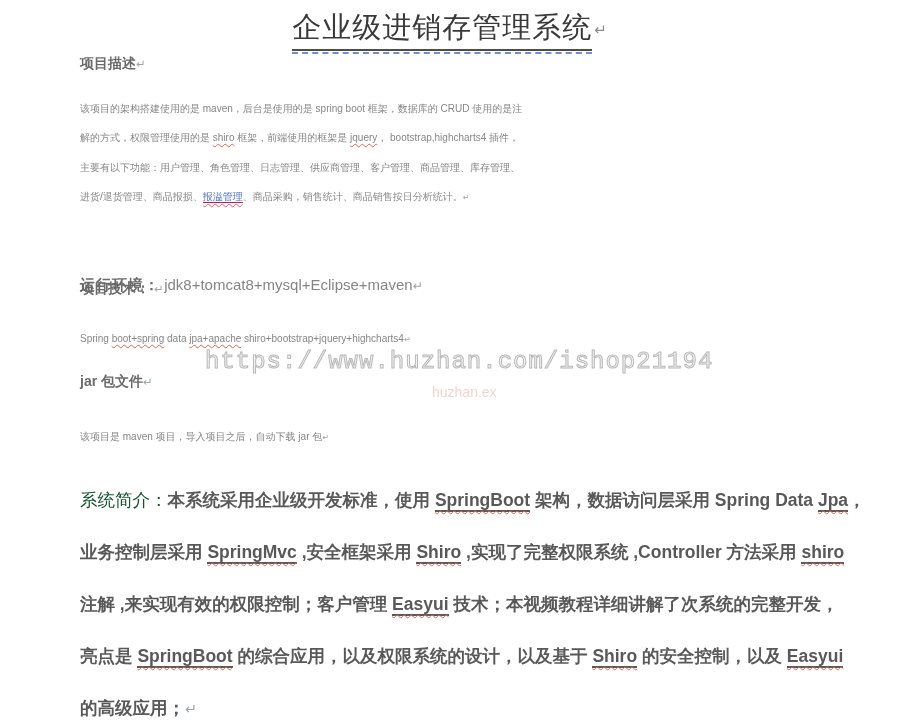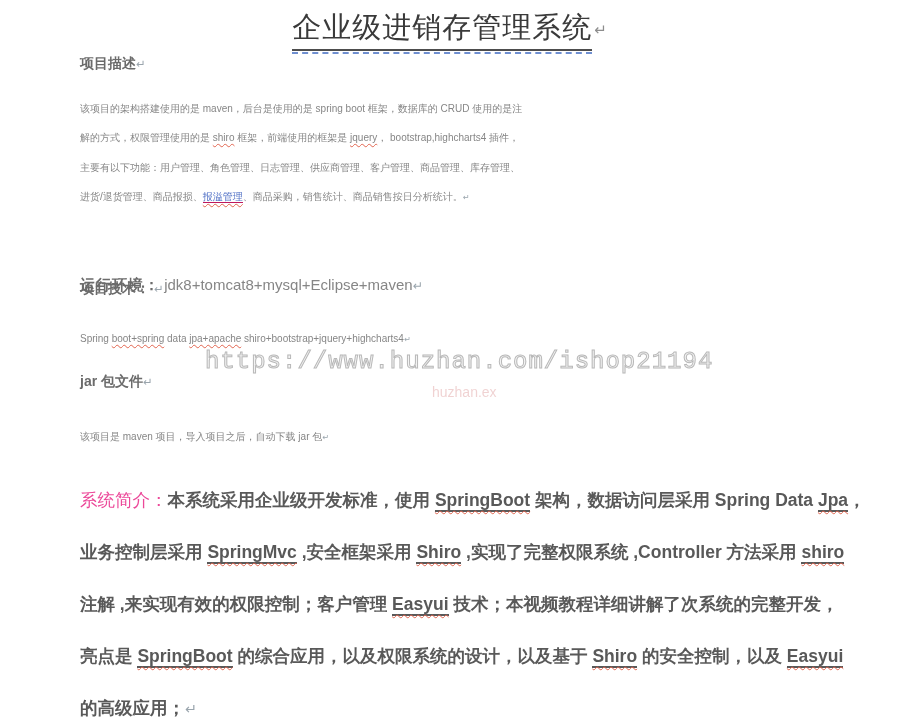--- a/index.html
+++ b/index.html
@@ -34,21 +34,21 @@
   .seg-squiggle { text-decoration-line:underline; text-decoration-style:wavy;
                   text-decoration-color:#e2654f; text-decoration-thickness:1px; text-underline-offset:2px; }
   .seg-link { color:#4f6fc5; border-bottom:1px solid #be185d;
               text-decoration-line:underline; text-decoration-style:wavy;
               text-decoration-color:#e2654f; text-decoration-thickness:1px; text-underline-offset:3px; cursor:pointer; }
   .seg-mark { color:#9aa5ad; font-size:0.82em; font-weight:400; }
   .seg-bold { }
   .seg-bold-ul { border-bottom:2px solid #595959;
                  text-decoration-line:underline; text-decoration-style:wavy;
                  text-decoration-color:#e2654f; text-decoration-thickness:1px; text-underline-offset:4px; }
-  .seg-intro-label { font-weight:400; color:#ec4899; }
+  .seg-intro-label { font-weight:400; color:#14532d; }
 
   
   #intro { position:absolute; left:80px; top:474px; width:720px; line-height:52px;
            font-size:17.5px; font-weight:700; color:#595959; }
   #intro .tline { white-space:nowrap; }
 
   
   .watermark { position:absolute; left:205px; top:348px; font-family:"Liberation Mono", monospace;
                font-size:24px; letter-spacing:1px; color:#f3f3f3;
                -webkit-text-stroke:1px #b8b8b8; pointer-events:none; white-space:nowrap; }

